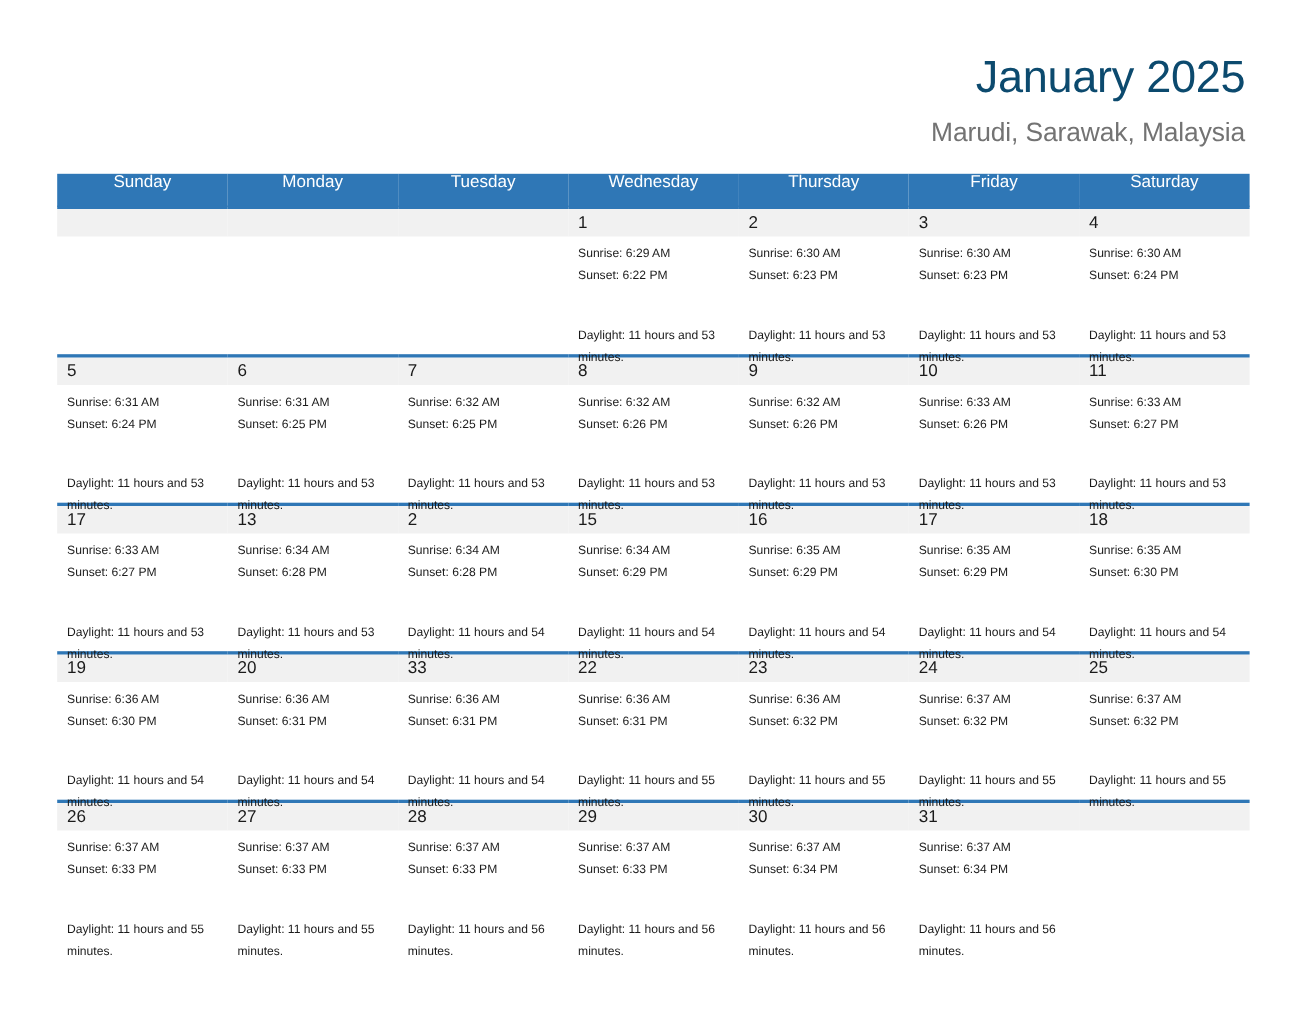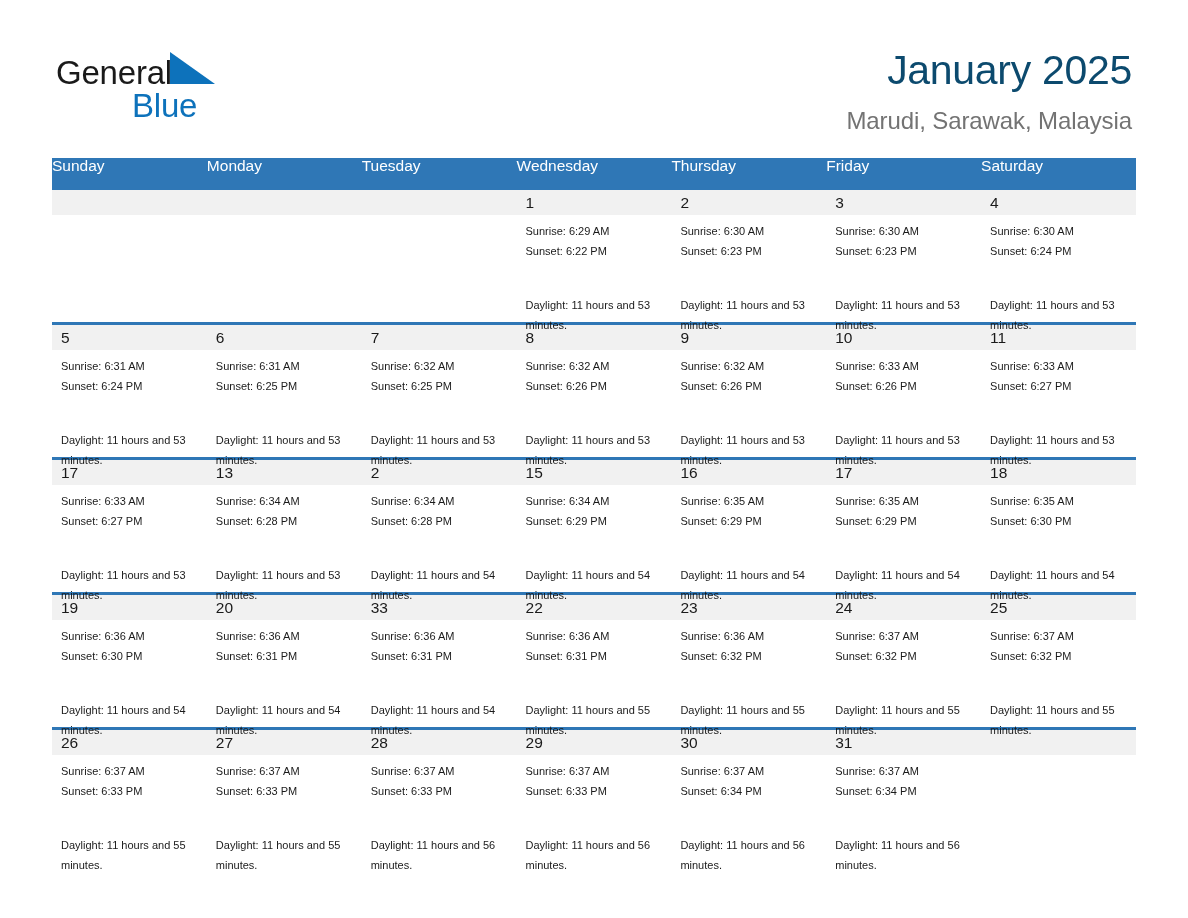--- a/index.html
+++ b/index.html
@@ -93,21 +93,21 @@
     table-layout: fixed;
   }
   .calendar th, .calendar td {
     width: 154.85px;
     vertical-align: top;
     padding: 0;
   }
   thead th {
     background: #2f77b6;
     color: #ffffff;
-    text-align: left;
+    text-align: center;
     font-weight: normal;
     font-size: 15.5px;
     line-height: 15.5px;
     height: 30px;
     padding: 8px 0 0 9px;
   }
   tbody tr.week-row > td {
     border-top: 3px solid #2f77b6;
     height: 135px;
   }
@@ -137,28 +137,20 @@
   td.blank .daynum { background: #f1f1f1; }
   td.blank .info { visibility: hidden; }
 </style>
 </head>
 <body>
 
 <div class="page">
 
   <div class="masthead">
 
-    <div class="logo">
-      <div class="logo-row1">
-        <span class="logo-general">General</span><span class="logo-tri"><svg width="45" height="32" viewBox="0 0 45 32" xmlns="http://www.w3.org/2000/svg">
-              <polygon points="0,0 45,32 0,32" fill="#0d72bb"></polygon>
-            </svg></span>
-      </div>
-      <span class="logo-blue">Blue</span>
-    </div>
 
     <div class="title-block">
       <h1 class="cal-title">January 2025</h1>
       <h2 class="cal-subtitle">Marudi, Sarawak, Malaysia</h2>
     </div>
 
   </div>
 
   <table class="calendar">
     <thead>

